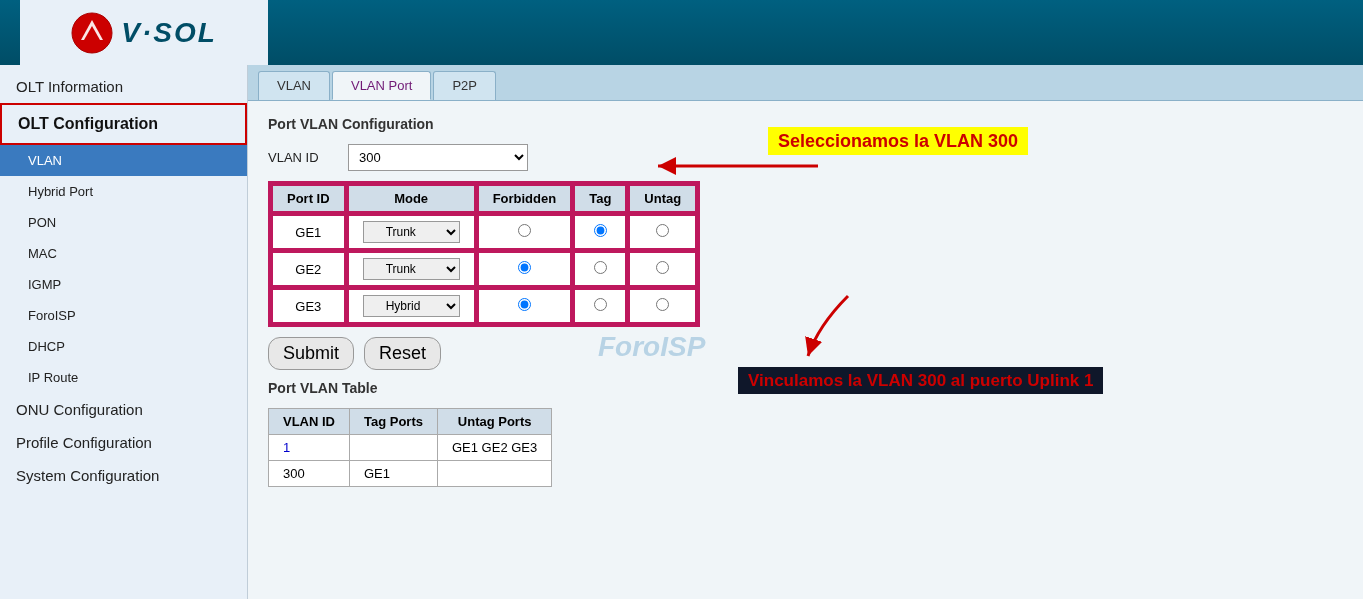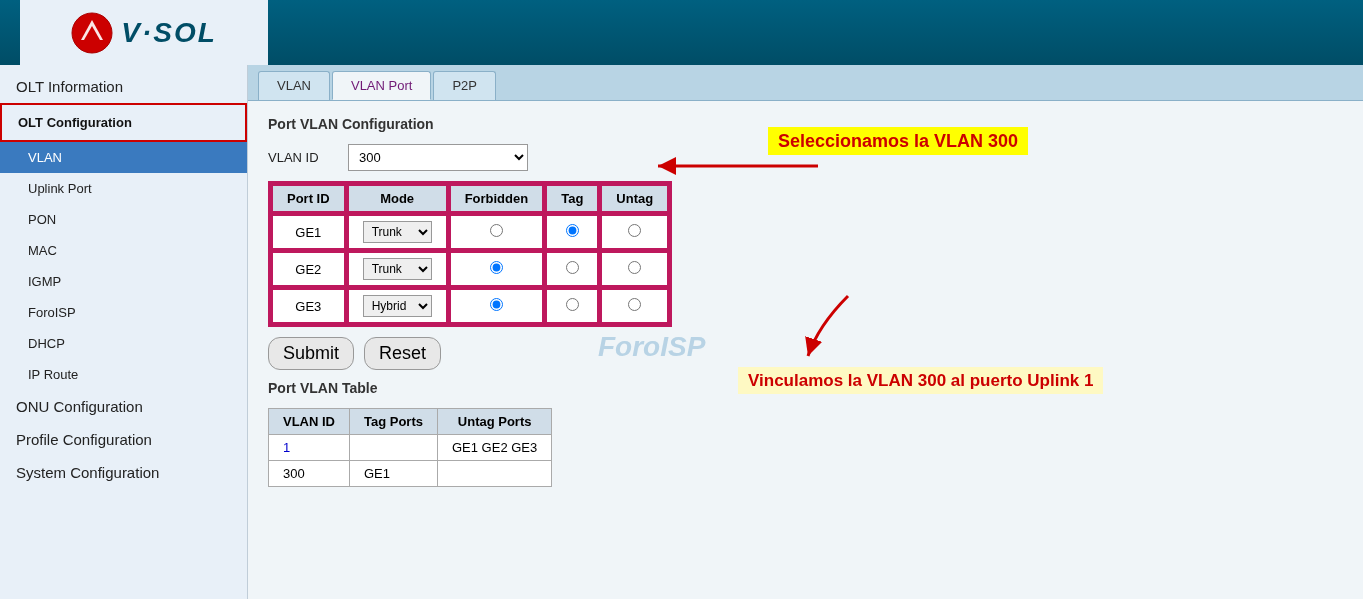--- a/index.html
+++ b/index.html
@@ -84,21 +84,21 @@
       font-size: 15px;
       color: #222;
       cursor: pointer;
       border: none;
       background: none;
       width: 100%;
       text-align: left;
     }
     .sidebar-category {
       padding: 10px 16px;
-      font-size: 13px;
+      font-size: 16px;
       font-weight: bold;
       color: #111;
       cursor: pointer;
       border: 2px solid #cc0000;
       background: #e8f0f8;
       width: 100%;
       text-align: left;
       display: block;
     }
     .sidebar-sub-active {
@@ -201,21 +201,21 @@
       padding: 5px 14px;
       text-align: center;
       background: white;
     }
     .config-table th {
       background: #d0dde8;
       font-weight: bold;
     }
     .config-table select {
       font-size: 12px;
-      padding: 2px 4px;
+      padding: 2px 18px;
       border: 1px solid #999;
     }
     .config-table input[type=radio] { cursor: pointer; }
 
     
     .btn-submit {
       background: #e8e8e8;
       border: 1px solid #999;
       padding: 5px 14px;
       font-size: 18px;
@@ -268,21 +268,21 @@
     <span class="logo-text">V·SOL</span>
   </div>
 </div>
 
 <div id="layout">
 
   <div id="sidebar">
     <button class="sidebar-item">OLT Information</button>
     <button class="sidebar-category">OLT Configuration</button>
     <button class="sidebar-sub-active">VLAN</button>
-    <button class="sidebar-sub">Uplink Port</button>
+    <button class="sidebar-sub">Hybrid Port</button>
     <button class="sidebar-sub">PON</button>
     <button class="sidebar-sub">MAC</button>
     <button class="sidebar-sub">IGMP</button>
     <button class="sidebar-sub">ForoISP</button>
     <button class="sidebar-sub">DHCP</button>
     <button class="sidebar-sub">IP Route</button>
     <button class="sidebar-item">ONU Configuration</button>
     <button class="sidebar-item">Profile Configuration</button>
     <button class="sidebar-item">System Configuration</button>
   </div>
@@ -411,18 +411,18 @@
           <defs>
             <marker id="arrowhead2" markerWidth="8" markerHeight="8" refX="6" refY="3" orient="auto">
               <polygon points="0 0, 6 3, 0 6" fill="#cc0000"></polygon>
             </marker>
           </defs>
           <path d="M 60 10 Q 30 40 20 70" stroke="#cc0000" stroke-width="3" fill="none" marker-end="url(#arrowhead2)"></path>
         </svg>
       </div>
 
       <div style="position:absolute; top:270px; left:490px; pointer-events:none;">
-        <span style="background:#fef9c3; color:#cc0000; font-weight:bold; font-size:17px; padding:4px 10px;">Vinculamos la VLAN 300 al puerto Uplink 1</span>
+        <span style="background:#0f172a; color:#cc0000; font-weight:bold; font-size:17px; padding:4px 10px;">Vinculamos la VLAN 300 al puerto Uplink 1</span>
       </div>
 
     </div>
   </div>
 </div>
 
 </body></html>

